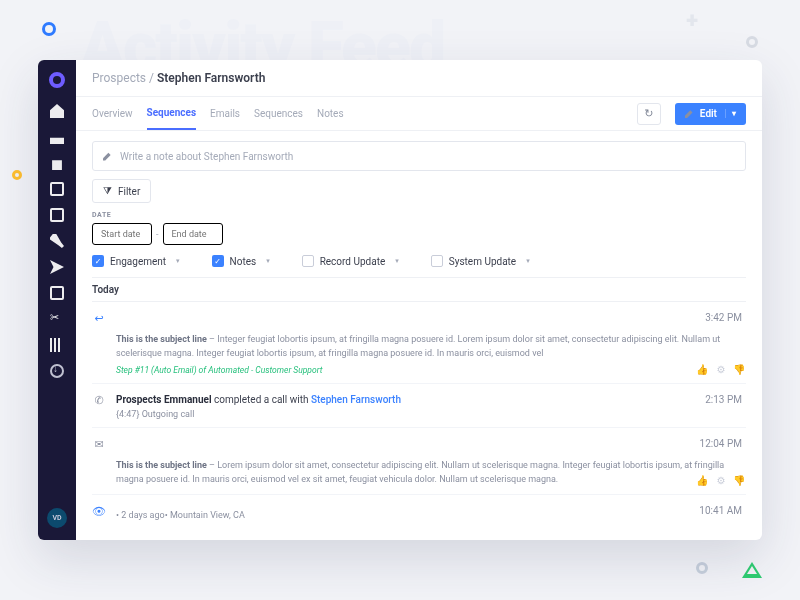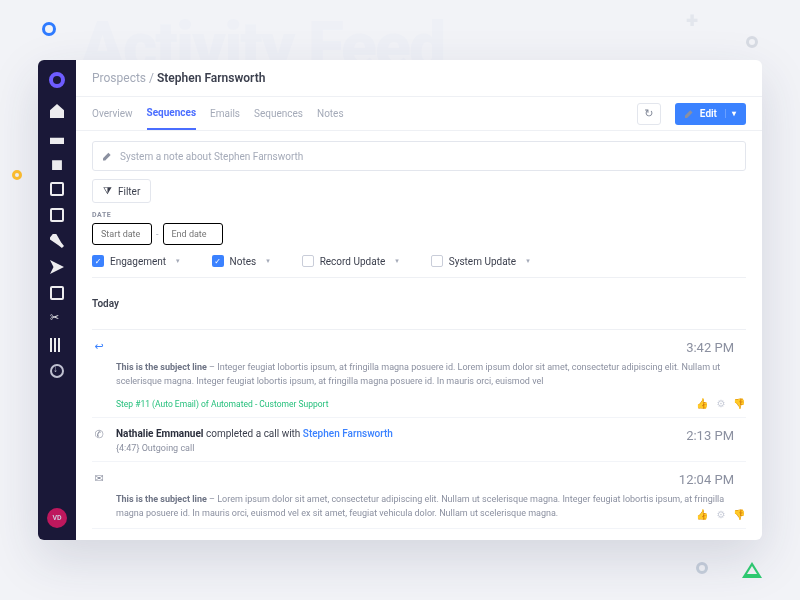--- a/index.html
+++ b/index.html
@@ -23,21 +23,21 @@
   .clipboard{border:2px solid #fff;background:transparent!important;height:14px;width:11px;border-radius:2px}
   .box{border:2px solid #fff;background:transparent!important;border-radius:2px}
   .phone{clip-path:polygon(20% 0,45% 0,80% 60%,100% 85%,85% 100%,60% 80%,0 40%,0 25%)}
   .send{clip-path:polygon(0 0,100% 50%,0 100%,25% 50%)}
   .book{border:2px solid #fff;background:transparent!important;border-radius:2px;width:13px;height:11px}
   .scissors{background:transparent!important;color:#fff;font-size:11px;line-height:1}
   .chart{background:linear-gradient(to right,#fff 2px,transparent 2px 4px,#fff 4px 6px,transparent 6px 8px,#fff 8px 10px,transparent 10px)!important;height:12px}
   .dl{border:2px solid #cfd0de;background:transparent!important;border-radius:50%;width:14px;height:14px;position:relative;opacity:.6}
   .dl:before{content:"↓";position:absolute;top:-3px;left:1px;font-size:10px;color:#cfd0de}
   .sidebar .spacer{flex:1}
-  .avatar{width:20px;height:20px;border-radius:50%;background:#be185d;color:#cfcfe0;font-size:7px;display:flex;align-items:center;justify-content:center;font-weight:600}
+  .avatar{width:20px;height:20px;border-radius:50%;background:#0c4a6e;color:#cfcfe0;font-size:7px;display:flex;align-items:center;justify-content:center;font-weight:600}
   .main{flex:1;display:flex;flex-direction:column;min-width:0}
   .crumb{padding:11px 16px;border-bottom:1px solid #eef0f4;font-size:12px;color:#a4aab8}
   .crumb .cur{color:#3b3f4d;font-weight:600}
   .tabrow{display:flex;align-items:center;padding:0 16px;border-bottom:1px solid #eef0f4;gap:14px;height:34px}
   .tab{font-size:10px;color:#a4aab8;padding:10px 0;cursor:pointer}
   .tab.active{color:#4a6dff;font-weight:700;border-bottom:2px solid #4a6dff}
   .tabrow .sp{flex:1}
   .icon-btn{width:24px;height:22px;border:1px solid #e3e6ed;border-radius:3px;background:#fff;display:flex;align-items:center;justify-content:center;color:#7e8595;font-size:11px;cursor:pointer}
   .edit-btn{height:22px;background:#3b82ff;color:#fff;border:none;border-radius:3px;padding:0 10px;font-size:10px;font-weight:600;display:flex;align-items:center;gap:6px;cursor:pointer}
   .edit-btn .car{border-left:1px solid #6aa0ff;padding-left:6px;margin-left:2px;font-size:8px}
@@ -51,39 +51,39 @@
   .date-pair{display:flex;align-items:center;gap:4px}
   .date-pair .inp{width:60px}
   .sep{font-size:9px;color:#a4aab8}
   .userin{width:98px}
   .catrow{display:flex;gap:32px;margin-top:10px;font-size:10px;color:#3b3f4d}
   .cat{display:flex;align-items:center;gap:6px;cursor:pointer}
   .cb{width:12px;height:12px;border-radius:2px;display:inline-flex;align-items:center;justify-content:center;font-size:8px;color:#fff}
   .cb.ck{background:#3b82ff}
   .cb.un{border:1px solid #c9cdd9}
   .car-sm{font-size:7px;color:#a4aab8;margin-left:4px}
-  .section-h{margin-top:10px;padding:20px 0;border-top:1px solid #eef0f4;border-bottom:1px solid #eef0f4;font-size:10px;color:#3b3f4d;font-weight:600}
+  .section-h{margin-top:10px;padding:6px 0;border-top:1px solid #eef0f4;border-bottom:1px solid #eef0f4;font-size:10px;color:#3b3f4d;font-weight:600}
   .item{display:flex;gap:10px;padding:10px 0 8px;border-bottom:1px solid #f2f4f8;position:relative}
   .item:last-child{border-bottom:0}
   .item .ic{width:14px;flex-shrink:0;font-size:11px;text-align:center}
   .ic.reply{color:#3b82ff}
   .ic.call{color:#8b90a0}
   .ic.mail{color:#8b90a0}
   .ic.eye{color:#3b82ff}
   .item .body{flex:1;min-width:0}
   .headline{font-size:10px;color:#3b3f4d}
   .headline .lk{color:#3b82ff;font-weight:500}
   .headline .bd{font-weight:700;color:#2a2e3c}
   .desc{font-size:9px;color:#8b90a0;margin-top:21px;line-height:1.5}
   .desc .bd{font-weight:700;color:#6e7485}
-  .meta{font-size:8.5px;color:#27c07d;margin-top:11px}
+  .meta{font-size:8.5px;color:#27c07d;font-style:italic;margin-top:5px}
   .sub{font-size:9px;color:#8b90a0;margin-top:4px}
   .subrow{display:flex;font-size:9px;color:#8b90a0;margin-top:5px}
   .subrow span:before{content:"• ";}
-  .ts{position:absolute;top:10px;right:12px;font-size:13px;color:#8b90a0}
+  .ts{position:absolute;top:10px;right:4px;font-size:10px;color:#8b90a0}
   .reactions{position:absolute;bottom:8px;right:0;display:flex;gap:8px;font-size:10px}
   .reactions .r{color:#c9cdd9}
   .reactions .r.blue{color:#3b82ff}
   .reactions .r.red{color:#ff4d5e}
   .pencil{display:inline-block;width:9px;height:9px;background:#8b90a0;clip-path:polygon(0 75%,60% 15%,85% 40%,25% 100%,0 100%)}
 </style>
 </head>
 <body>
 
 <div class="bg-wm">Activity Feed</div>
@@ -126,21 +126,21 @@
       <button class="edit-btn">
         <span class="pencil"></span>
         <span>Edit</span>
         <span class="car">▾</span>
       </button>
     </div>
 
     <div class="content">
       <div class="note-input">
         <span class="pencil"></span>
-        <span>System a note about Stephen Farnsworth</span>
+        <span>Write a note about Stephen Farnsworth</span>
       </div>
 
       <button class="filter-btn">
         <span>⧩</span>
         <span>Filter</span>
       </button>
 
       <div class="filters">
         <div class="fcol">
           <span class="flabel">DATE</span>
@@ -186,21 +186,21 @@
             <div class="ts">3:42 PM</div>
             <div class="reactions">
               <span class="r blue">👍</span>
               <span class="r gray">⚙</span>
               <span class="r gray">👎</span>
             </div>
           </div>
           <div class="item">
             <div class="ic call">✆</div>
             <div class="body">
-              <div class="headline"><span class="bd">Nathalie Emmanuel</span><span> completed a call with </span><span class="lk">Stephen Farnsworth</span></div>
+              <div class="headline"><span class="bd">Prospects Emmanuel</span><span> completed a call with </span><span class="lk">Stephen Farnsworth</span></div>
               <div class="sub">{4:47} Outgoing call</div>
             </div>
             <div class="ts">2:13 PM</div>
           </div>
           <div class="item">
             <div class="ic mail">✉</div>
             <div class="body">
               <div class="desc"><span class="bd">This is the subject line</span> – Lorem ipsum dolor sit amet, consectetur adipiscing elit. Nullam ut scelerisque magna. Integer feugiat lobortis ipsum, at fringilla magna posuere id. In mauris orci, euismod vel ex sit amet, feugiat vehicula dolor.  Nullam ut scelerisque magna.</div>
             </div>
             <div class="ts">12:04 PM</div>

